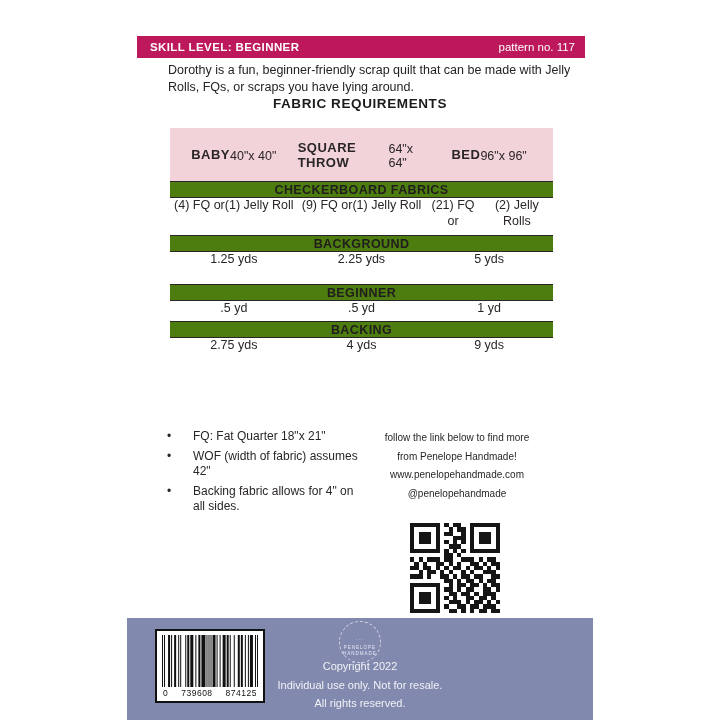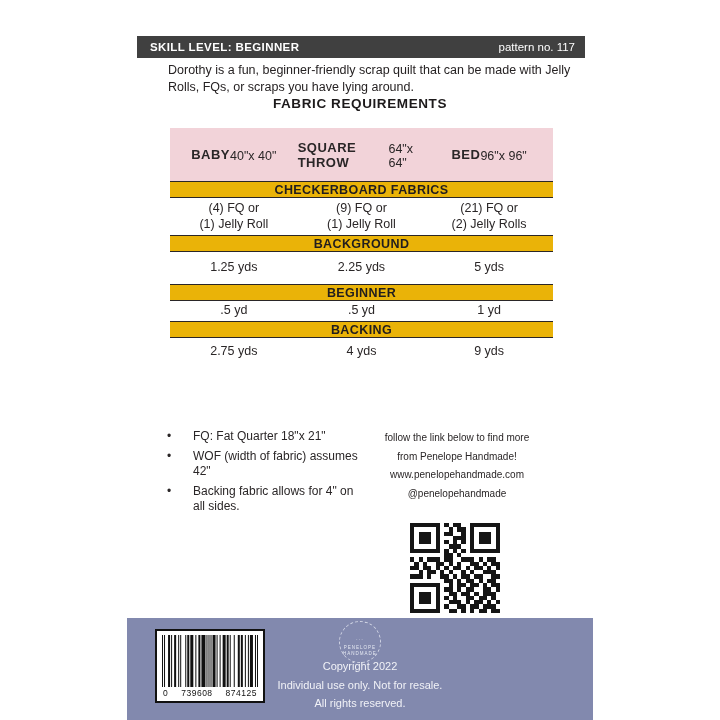--- a/index.html
+++ b/index.html
@@ -1,44 +1,44 @@
 <!DOCTYPE html>
 <html><head>
 <meta charset="utf-8">
 <style>
   html,body { margin:0; padding:0; background:#ffffff; }
   .page { position:relative; width:720px; height:720px; background:#ffffff;
           font-family:"Liberation Sans", sans-serif; color:#2a2627; overflow:hidden; }
 
   
   .header-bar { position:absolute; left:137px; top:36px; width:448px; height:22px;
-    background:#404040; color:#ffffff; display:flex; justify-content:space-between;
+    background:#be185d; color:#ffffff; display:flex; justify-content:space-between;
     align-items:center; padding:0 10px 0 13px; box-sizing:border-box; font-size:11.5px; }
   .skill { font-weight:700; letter-spacing:0.4px; }
   .pattern-no { font-weight:400; }
 
   
   .intro { position:absolute; left:168px; top:62px; width:430px; font-size:12.5px; line-height:16.5px; color:#262223; }
 
   .fab-title { position:absolute; left:0; top:96px; width:720px; text-align:center;
     font-size:13.5px; font-weight:600; letter-spacing:0.6px; color:#1d1a1b; }
 
   
   .ftable { position:absolute; left:170px; top:128px; width:383px; }
   .thead { background:#f2d3d9; height:53px; display:flex; }
   .thead .col { width:33.33%; display:flex; flex-direction:row; justify-content:center;
     align-items:center; }
   .col-name { font-size:13px; font-weight:600; letter-spacing:0.5px; }
   .col-size { font-size:12.5px; margin-top:2px; }
-  .band { background:#eab308; border-top:1.5px solid #2a2627; border-bottom:1.5px solid #2a2627;
+  .band { background:#4d7c0f; border-top:1.5px solid #2a2627; border-bottom:1.5px solid #2a2627;
     height:15px; display:flex; align-items:center; justify-content:center;
     font-size:12.5px; font-weight:600; letter-spacing:0.4px; color:#211d1e; }
   .vrow { display:flex; }
   .vrow .cell { width:33.33%; text-align:center; font-size:12.5px; line-height:15.5px;
-    display:flex; flex-direction:column; justify-content:center; }
+    display:flex; flex-direction:row; justify-content:center; }
   .r1 { height:37px; } .r2 { height:32px; } .r3 { height:20px; } .r4 { height:27px; }
 
   
   .notes { position:absolute; left:167px; top:429px; width:210px; font-size:12px; line-height:15.5px; }
   .note { display:flex; margin-bottom:4px; }
   .note .b { width:26px; flex:none; }
   .note .b::before { content:"\2022"; }
 
   
   .social { position:absolute; left:352px; top:429px; width:210px; text-align:center;

